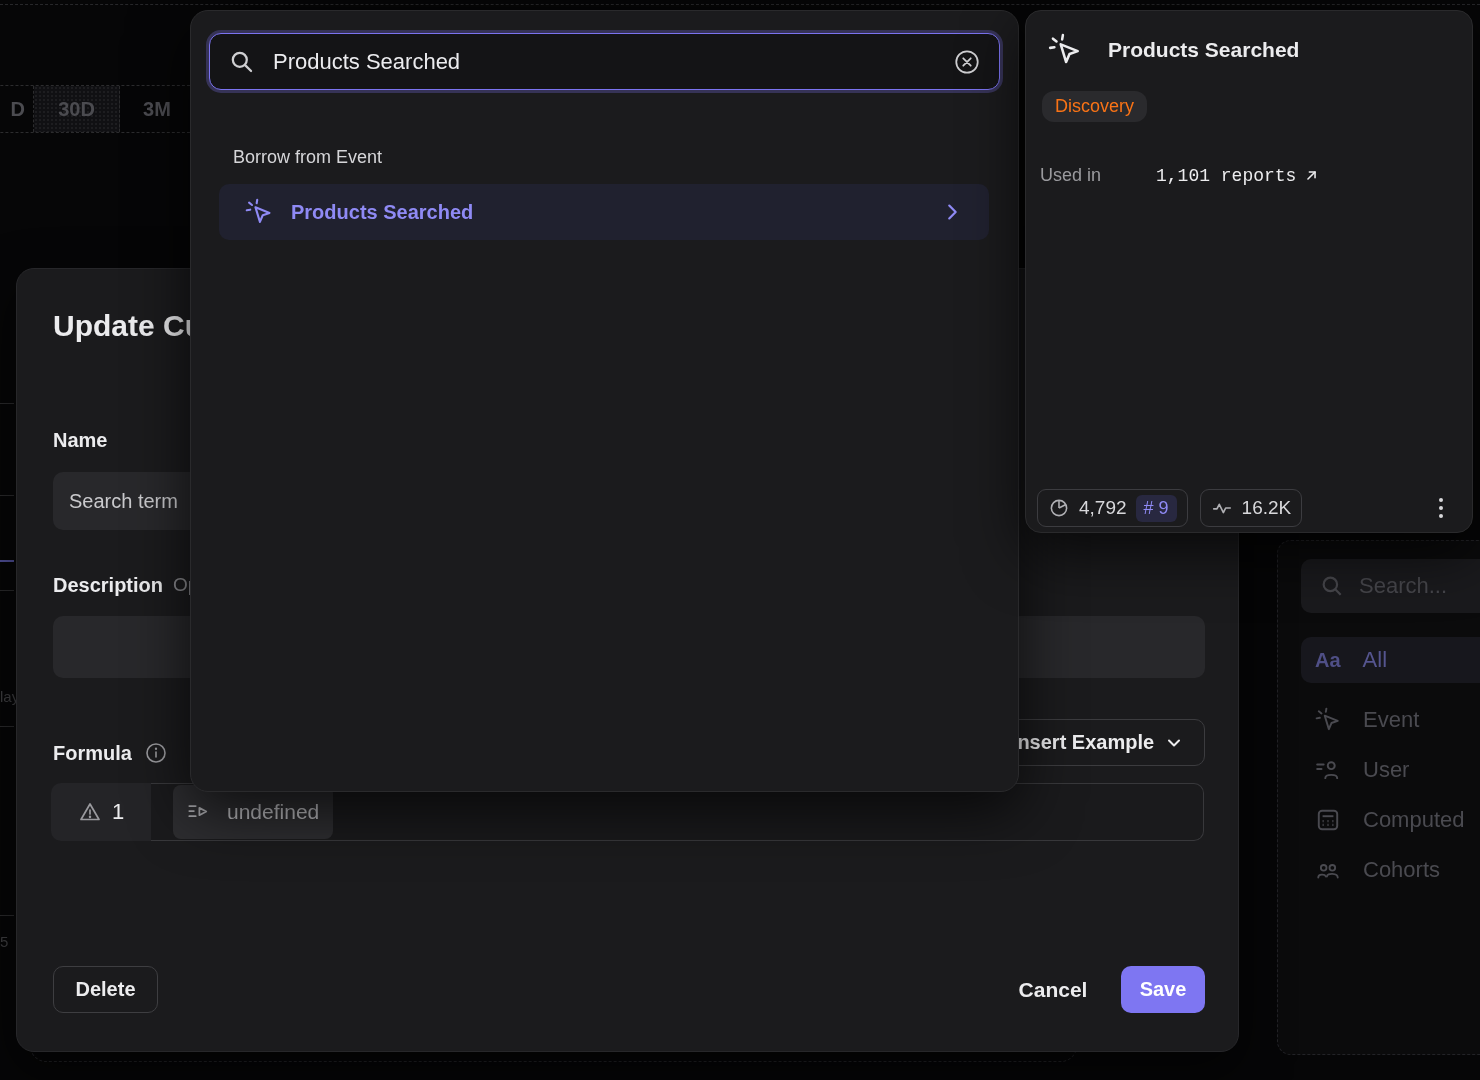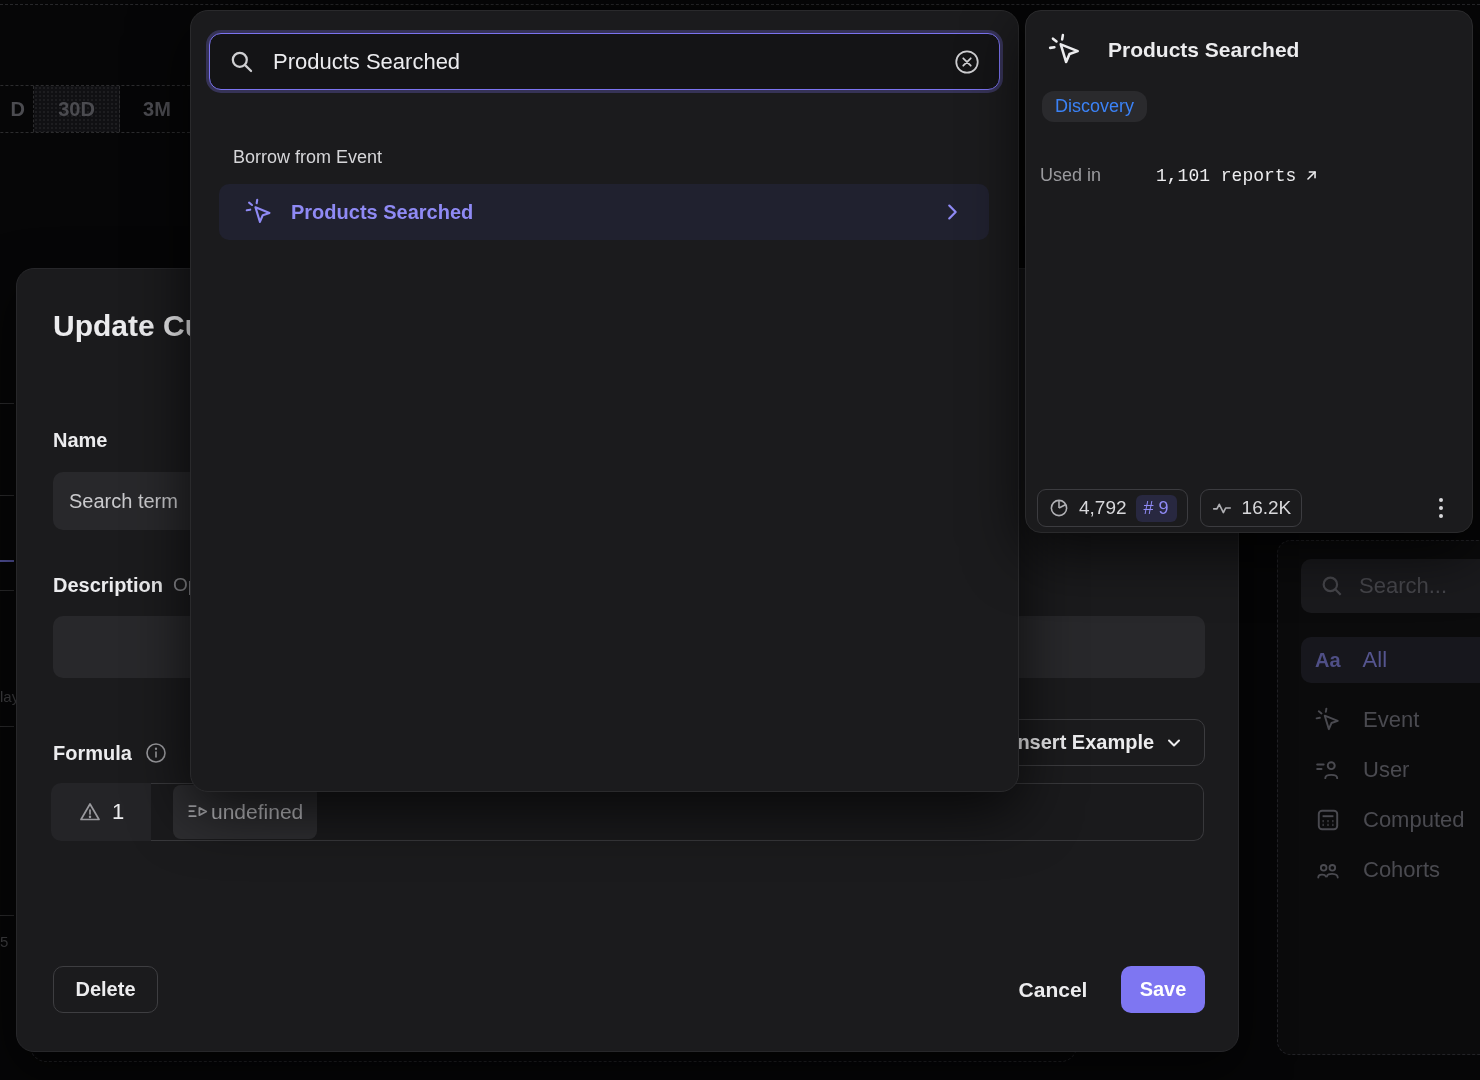--- a/index.html
+++ b/index.html
@@ -50,21 +50,21 @@
     font-family:"Liberation Sans",sans-serif;}
   .insert-btn{left:974px;top:450px;width:214px;height:47px;border:1px solid #3c3c3f;border-radius:10px;
     background:transparent;color:#ececee;font-size:20px;font-weight:bold;display:flex;align-items:center;
     justify-content:center;gap:10px;cursor:pointer;}
   .formula-head{left:36px;top:472px;display:flex;align-items:center;gap:12px;}
   .formula-row{left:34px;top:514px;display:flex;height:58px;}
   .warn-seg{width:100px;background:#242427;border-radius:10px 0 0 10px;display:flex;align-items:center;
     justify-content:center;gap:10px;color:#ececee;font-size:22px;}
   .formula-field{width:1053px;background:#1a1a1c;border:1px solid #38383b;border-left:none;
     border-radius:0 10px 10px 0;display:flex;align-items:center;box-sizing:border-box;padding-left:22px;}
-  .prop-chip{display:flex;align-items:center;gap:2px;background:#2d2d30;border-radius:8px;height:54px;
+  .prop-chip{display:flex;align-items:center;gap:18px;background:#2d2d30;border-radius:8px;height:54px;
     padding:0 14px;color:#b9b9bd;font-size:21px;}
   .help-line{left:154px;top:592px;font-size:20px;color:#d2d2d5;display:flex;align-items:center;gap:9px;}
   kbd{background:#2c2c2f;border-radius:6px;padding:3px 9px;font-family:"Liberation Sans",sans-serif;
     font-size:20px;color:#e6e6e9;}
   .delete-btn{left:36px;top:697px;width:105px;height:47px;background:transparent;border:1px solid #3e3e41;
     border-radius:10px;color:#ececee;font-size:20px;font-weight:bold;cursor:pointer;}
   .cancel-btn{left:981px;top:697px;width:110px;height:47px;background:transparent;border:none;
     color:#ececee;font-size:21px;font-weight:bold;cursor:pointer;}
   .save-btn{left:1104px;top:697px;width:84px;height:47px;background:#7e76f2;border:none;border-radius:10px;
     color:#fff;font-size:20px;font-weight:bold;cursor:pointer;}
@@ -82,21 +82,21 @@
     border-radius:10px;display:flex;align-items:center;gap:18px;padding:0 26px;box-sizing:border-box;
     color:#8f8af5;cursor:pointer;}
   .result-row .lbl{flex:1;font-size:20px;font-weight:bold;}
 
   
   .event-panel{left:1025px;top:10px;width:446px;height:521px;background:#1b1b1d;border:1px solid #2a2a2c;
     border-radius:16px;box-shadow:0 18px 60px rgba(0,0,0,.7);}
   .ep-head{position:absolute;left:22px;top:22px;display:flex;align-items:center;gap:26px;}
   .ep-title{font-size:21px;font-weight:bold;color:#ececee;}
   .ep-badge{position:absolute;left:16px;top:80px;background:#2a2a2d;border-radius:12px;padding:5px 13px;
-    font-size:18px;color:#3b82f6;}
+    font-size:18px;color:#f97316;}
   .ep-usedin{position:absolute;left:14px;top:138px;display:flex;align-items:center;font-size:18px;margin-top:16px;}
   .ep-usedin .k{color:#9a9a9e;width:116px;}
   .ep-usedin .v{color:#ececee;display:flex;align-items:center;gap:7px;cursor:pointer;font-family:Liberation Mono, monospace;}
   .ep-stats{position:absolute;left:11px;top:478px;width:424px;display:flex;align-items:center;gap:12px;}
   .pill{height:36px;border:1px solid #3c3c40;border-radius:9px;display:flex;align-items:center;gap:9px;
     padding:0 10px;color:#d8d8db;font-size:19px;cursor:pointer;}
   .rank-badge{background:#282840;color:#8f8af5;border-radius:6px;padding:3px 8px;font-size:18px;}
   .kebab{margin-left:auto;margin-right:18px;display:flex;flex-direction:column;gap:4px;cursor:pointer;}
   .kebab i{width:4px;height:4px;border-radius:50%;background:#d8d8db;}
 </style>

